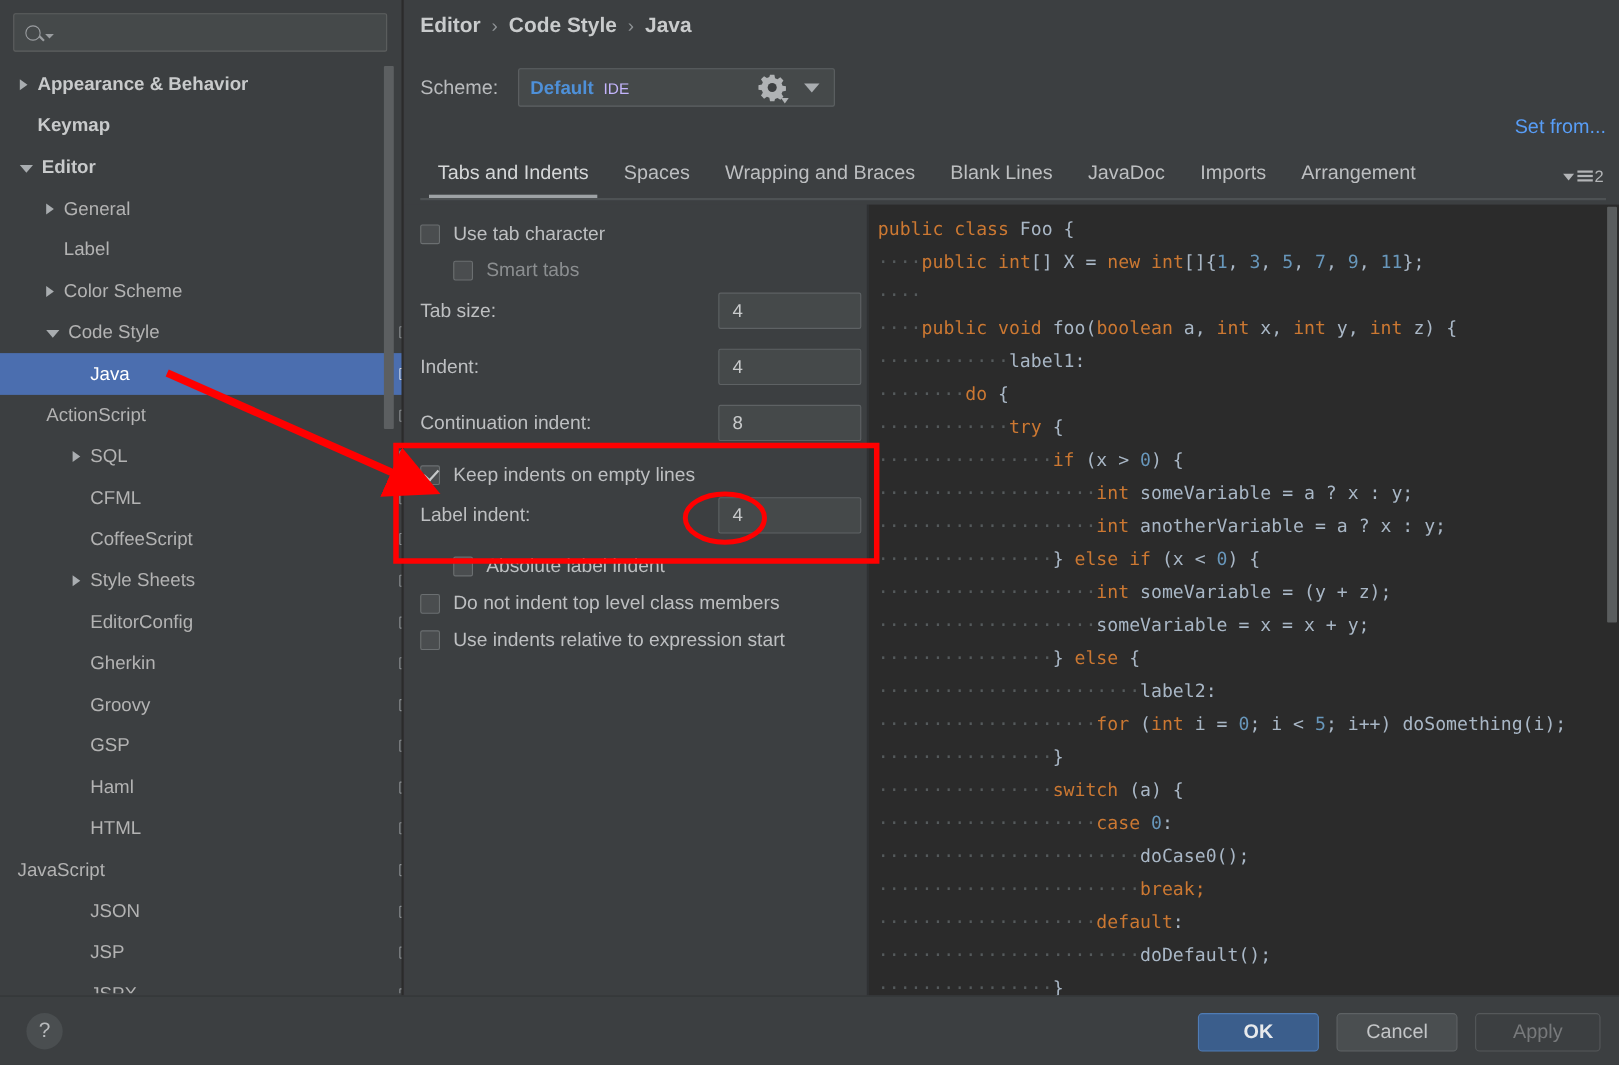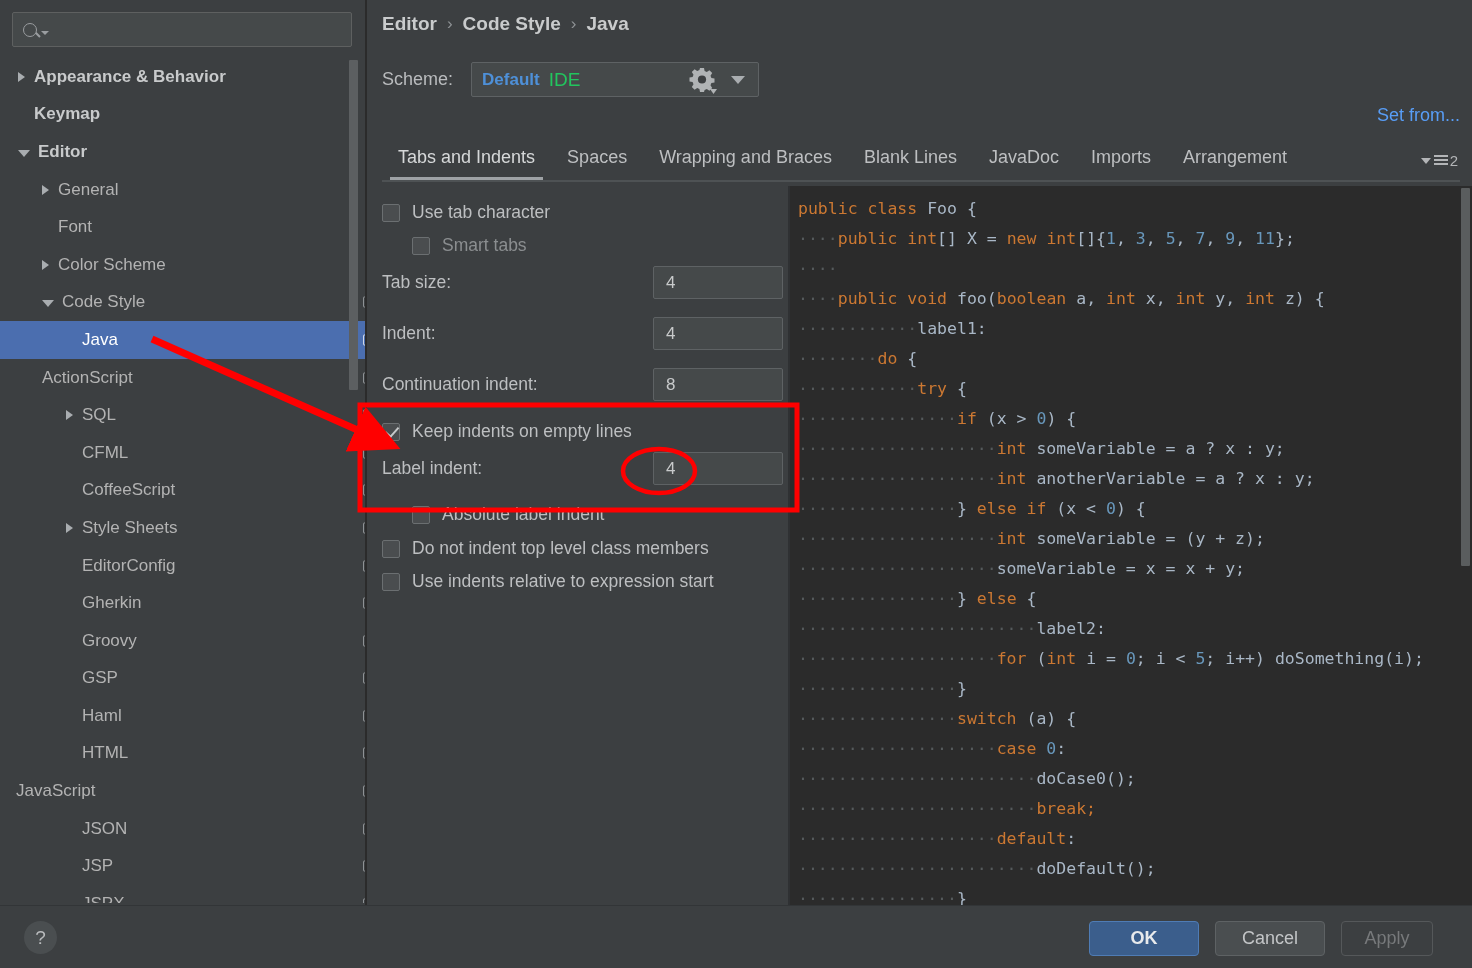--- a/index.html
+++ b/index.html
@@ -65,21 +65,21 @@
   #breadcrumb .sep { margin:0 10px; color:#8e9295; font-weight:normal; font-size:17px;}
   #breadcrumb .last { font-weight:bold; color:#c9cbcc; }
 
   #scheme-row { position:absolute; left:14px; top:62px; display:flex; align-items:center; }
   #scheme-label { font-size:18px; color:#b9bbbd; margin-right:18px; }
   #scheme-combo {
     width:288px; height:35px; background:#45494a; border:1px solid #5e6264; border-radius:2px;
     display:flex; align-items:center; padding:0 10px; position:relative;
   }
   #scheme-combo .val { color:#4e90d8; font-weight:bold; font-size:17px; }
-  #scheme-combo .sub { color:#22c55e; font-size:19px; margin-left:9px; }
+  #scheme-combo .sub { color:#c4b5fd; font-size:14px; margin-left:9px; }
   #scheme-combo .caret { position:absolute; right:13px; width:0;height:0;
      border-left:7px solid transparent;border-right:7px solid transparent;border-top:8px solid #a9adb0;}
   #gear { position:absolute; left:318px; top:64px; width:32px; height:32px; }
   #gear svg { display:block; }
 
   #set-from { position:absolute; right:12px; top:105px; color:#589df6; font-size:18px; cursor:pointer; }
 
   
   #tabs { position:absolute; left:14px; top:142px; width:1078px; height:40px; display:flex; align-items:flex-start;}
   .tab { font-size:18px; color:#bdbfc1; padding:0 16px; height:34px; line-height:30px; position:relative; white-space:nowrap;}
@@ -129,21 +129,21 @@
 
   
   #bottom { position:absolute; left:0; top:905px; width:1472px; height:63px; background:#3c3f41;
      border-top:1px solid #323537; }
   #help-btn { position:absolute; left:24px; top:15px; width:33px; height:33px; border-radius:50%;
      background:#4a4e50; color:#b9bbbd; font-size:19px; display:flex; align-items:center; justify-content:center;}
   .btn { position:absolute; top:15px; height:35px; border-radius:4px; font-size:18px;
      display:flex; align-items:center; justify-content:center; }
   #btn-ok { left:1089px; width:110px; background:#3b5e8c; border:1px solid #4f7cb5; color:#e8eaec; font-weight:bold; }
   #btn-cancel { left:1215px; width:110px; background:#4a4e50; border:1px solid #5e6264; color:#c3c5c7; }
-  #btn-apply { left:1341px; width:92px; background:#3c3f41; border:1px solid #55585a; color:#77797b; }
+  #btn-apply { left:1341px; width:114px; background:#3c3f41; border:1px solid #55585a; color:#77797b; }
 
   
   #anno { position:absolute; left:0; top:0; width:1472px; height:968px; pointer-events:none; }
 </style>
 </head>
 <body>
 
 <div id="app">
 
   <div id="sidebar">
@@ -163,21 +163,21 @@
         <div class="tree-row bold" style="padding-left: 18px;">
           <span class="arrow down"></span>
           <span>Editor</span>
         </div>
         <div class="tree-row" style="padding-left: 42px;">
           <span class="arrow"></span>
           <span>General</span>
         </div>
         <div class="tree-row" style="padding-left: 42px;">
           <span class="arrow hidden"></span>
-          <span>Font</span>
+          <span>Label</span>
         </div>
         <div class="tree-row" style="padding-left: 42px;">
           <span class="arrow"></span>
           <span>Color Scheme</span>
         </div>
         <div class="tree-row" style="padding-left: 42px;">
           <span class="arrow down"></span>
           <span>Code Style</span>
           <span class="copy-ico">
             <i class="b1"></i>

